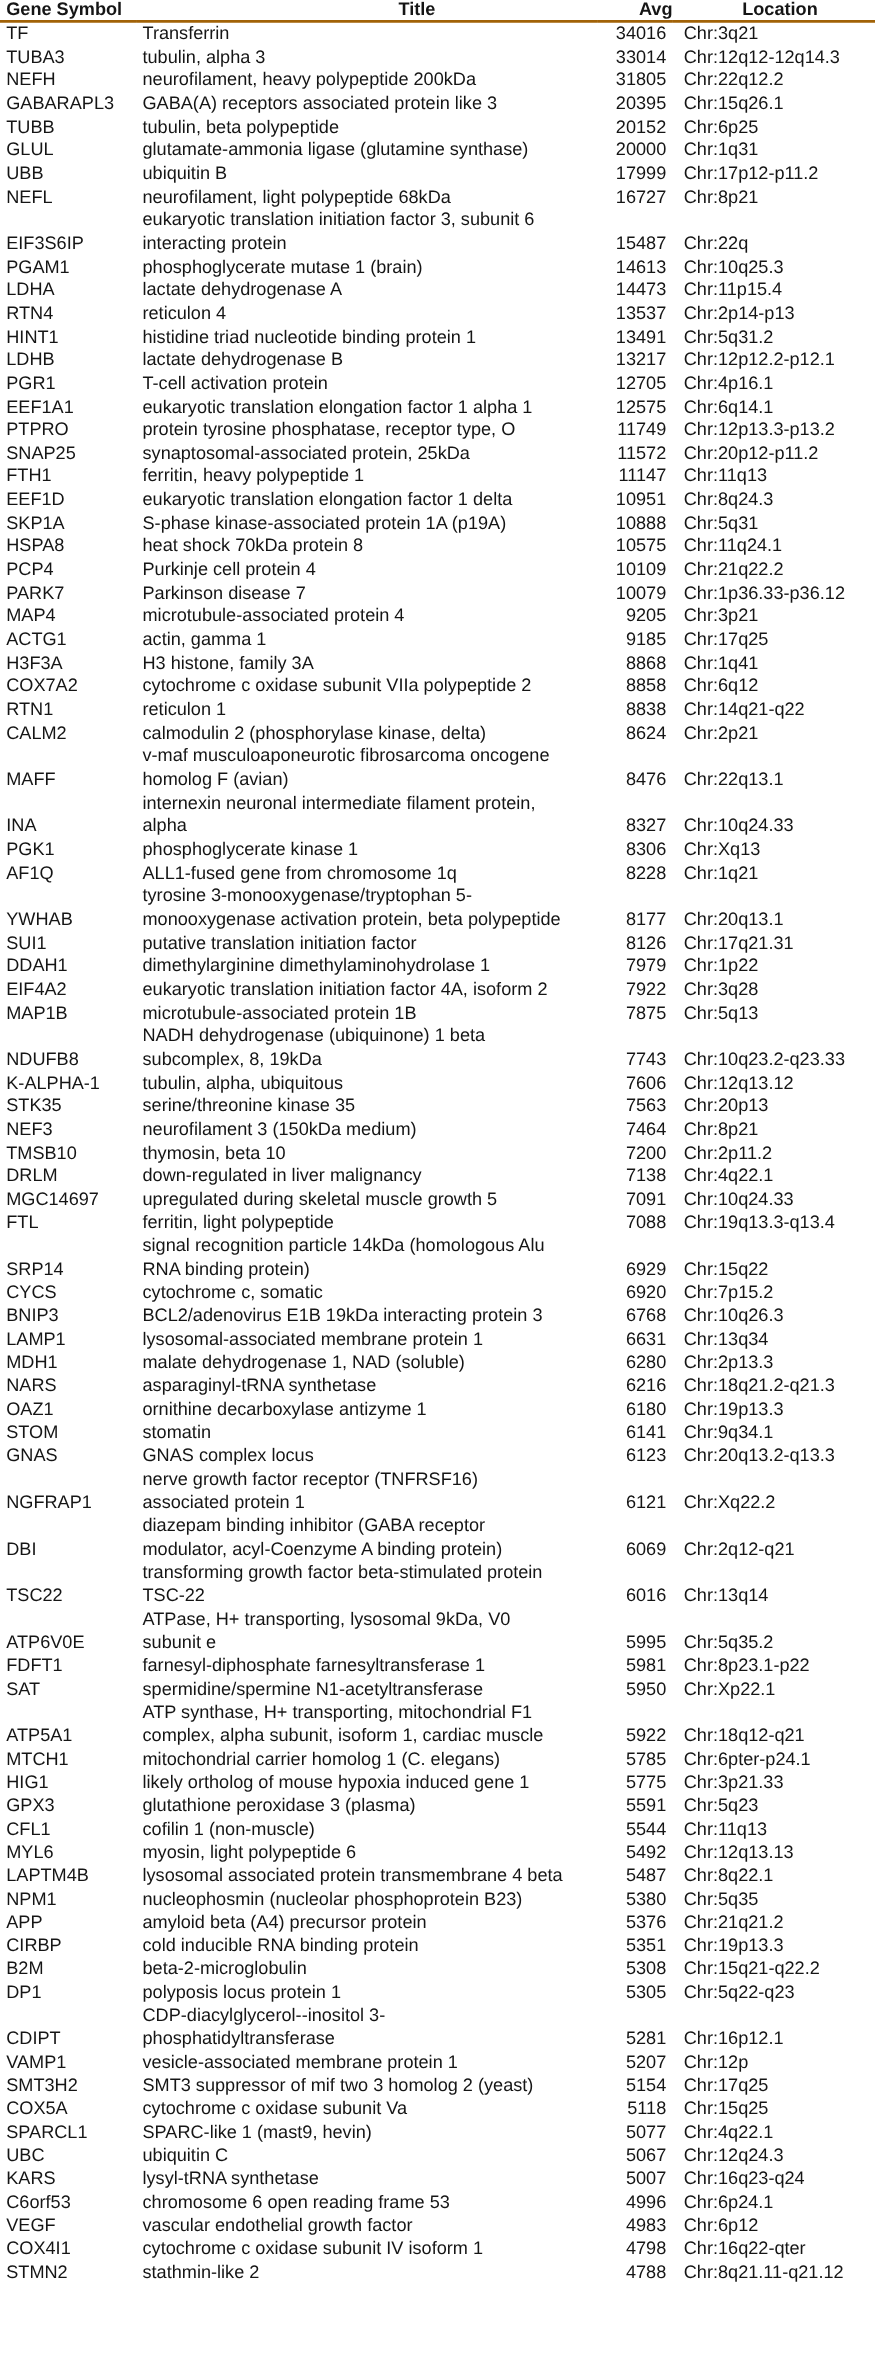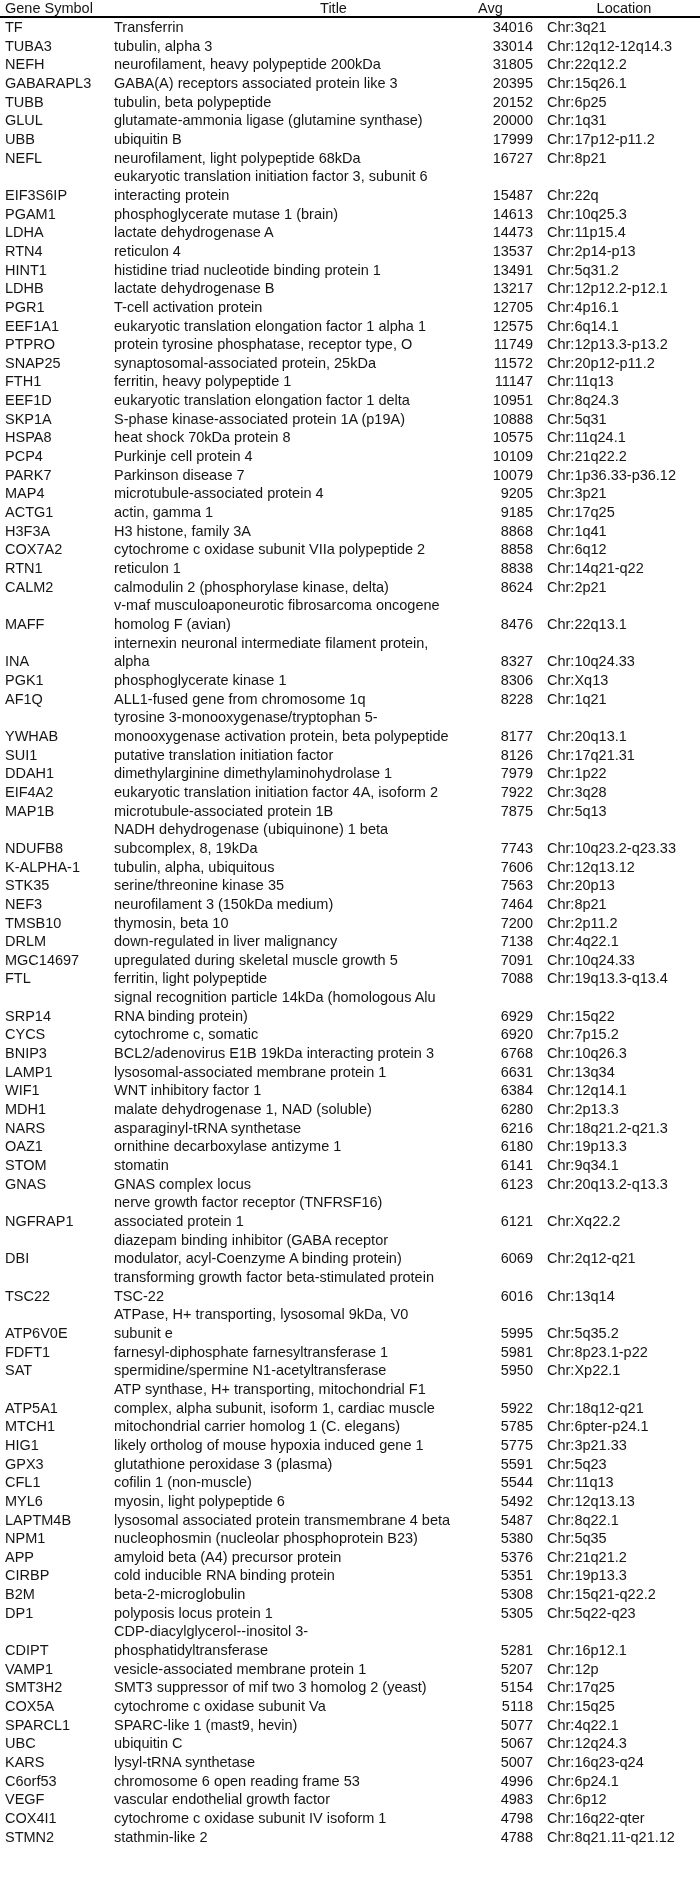--- a/index.html
+++ b/index.html
@@ -17,30 +17,30 @@
     border-collapse: collapse;
     table-layout: fixed;
     width: 700px;
   }
   col.c0 { width: 109px; }
   col.c1 { width: 369px; }
   col.c2 { width: 60px; }
   col.c3 { width: 162px; }
 
   thead th {
-    font-weight: normal;
+    font-weight: bold;
     font-size: 14.5px;
     line-height: 14px;
     padding: 1px 0 1px 0;
-    border-bottom: 2px solid #000000;
+    border-bottom: 2px solid #a16207;
     vertical-align: bottom;
   }
   thead th.h0 { text-align: left; padding-left: 5px; }
   thead th.h1 { text-align: center; padding-left: 80px; }
-  thead th.h2 { text-align: left; margin-top: 13px; }
+  thead th.h2 { text-align: right; margin-top: 13px; }
   thead th.h3 { text-align: center; padding-left: 10px; }
 
   tbody td {
     font-size: 14.5px;
     line-height: 18.65px;
     padding: 0;
     vertical-align: bottom;
     white-space: pre;
     overflow: hidden;
   }
@@ -374,26 +374,20 @@
         <td class="c2">6768</td>
         <td class="c3">Chr:10q26.3</td>
       </tr>
       <tr>
         <td class="c0">LAMP1</td>
         <td class="c1">lysosomal-associated membrane protein 1</td>
         <td class="c2">6631</td>
         <td class="c3">Chr:13q34</td>
       </tr>
       <tr>
-        <td class="c0">WIF1</td>
-        <td class="c1">WNT inhibitory factor 1</td>
-        <td class="c2">6384</td>
-        <td class="c3">Chr:12q14.1</td>
-      </tr>
-      <tr>
         <td class="c0">MDH1</td>
         <td class="c1">malate dehydrogenase 1, NAD (soluble)</td>
         <td class="c2">6280</td>
         <td class="c3">Chr:2p13.3</td>
       </tr>
       <tr>
         <td class="c0">NARS</td>
         <td class="c1">asparaginyl-tRNA synthetase</td>
         <td class="c2">6216</td>
         <td class="c3">Chr:18q21.2-q21.3</td>

